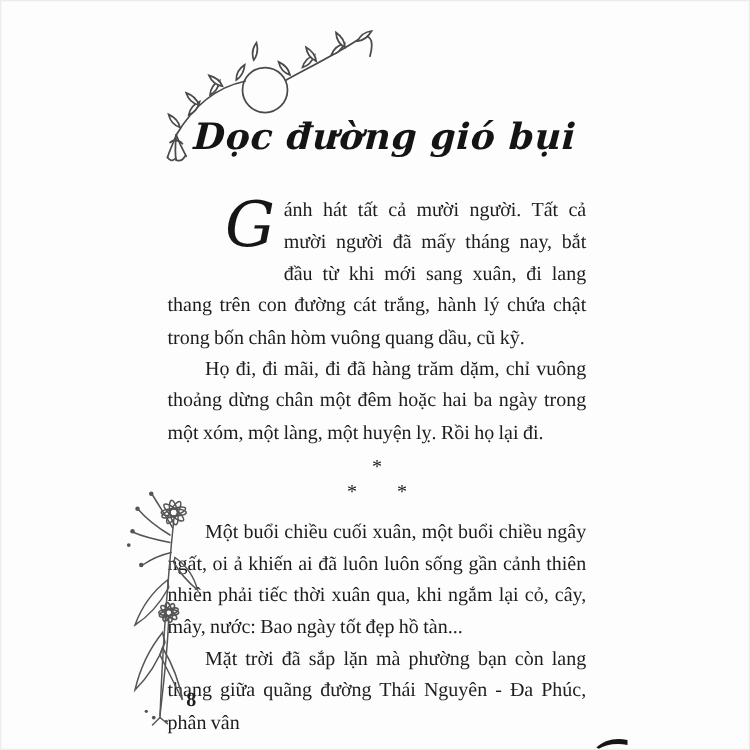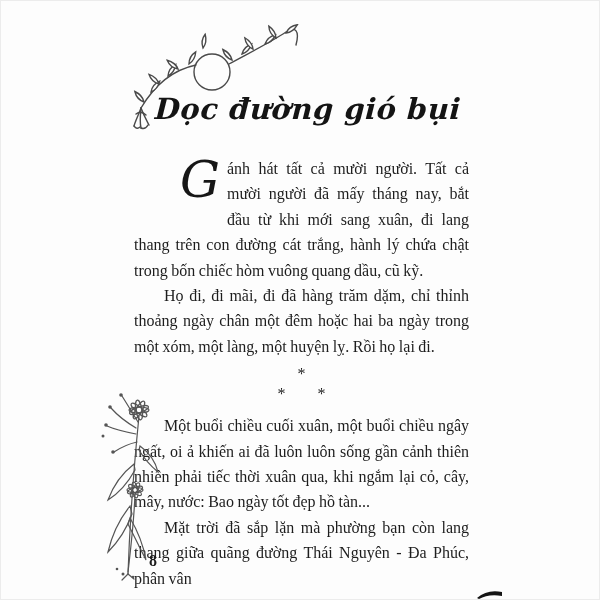--- a/index.html
+++ b/index.html
@@ -77,23 +77,23 @@
         <path transform="translate(150,16) rotate(-100)" d="M0,0 Q5,-6 13,-5 Q7,1 0,0 Z"></path>
         <path transform="translate(160,11) rotate(-15)" d="M0,0 Q5,-6 13,-5 Q7,1 0,0 Z"></path>
       </g>
     </svg>
   </div>
 
   <h1 class="title">Dọc đường gió bụi</h1>
 
   <div class="content">
     <p>
-      <span class="dropcap">G</span><span>ánh hát tất cả mười người. Tất cả mười người đã mấy tháng nay, bắt đầu từ khi mới sang xuân, đi lang thang trên con đường cát trắng, hành lý chứa chật trong bốn chiếc hòm vuông quang dầu, cũ kỹ.</span>
+      <span class="dropcap">G</span><span>ánh hát tất cả mười người. Tất cả mười người đã mấy tháng nay, bắt đầu từ khi mới sang xuân, đi lang thang trên con đường cát trắng, hành lý chứa chật trong bốn chân hòm vuông quang dầu, cũ kỹ.</span>
     </p>
-    <p class="indent">Họ đi, đi mãi, đi đã hàng trăm dặm, chỉ thỉnh thoảng ngày chân một đêm hoặc hai ba ngày trong một xóm, một làng, một huyện lỵ. Rồi họ lại đi.</p>
+    <p class="indent">Họ đi, đi mãi, đi đã hàng trăm dặm, chỉ vuông thoảng dừng chân một đêm hoặc hai ba ngày trong một xóm, một làng, một huyện lỵ. Rồi họ lại đi.</p>
     <div class="separator">
       <div class="row1"><span>*</span></div>
       <div class="row2">
         <span>*</span><span>*</span>
       </div>
     </div>
     <p class="indent">Một buổi chiều cuối xuân, một buổi chiều ngây ngất, oi ả khiến ai đã luôn luôn sống gần cảnh thiên nhiên phải tiếc thời xuân qua, khi ngắm lại cỏ, cây, mây, nước: Bao ngày tốt đẹp hồ tàn...</p>
     <p class="indent">Mặt trời đã sắp lặn mà phường bạn còn lang thang giữa quãng đường Thái Nguyên - Đa Phúc, phân vân</p>
   </div>
 

